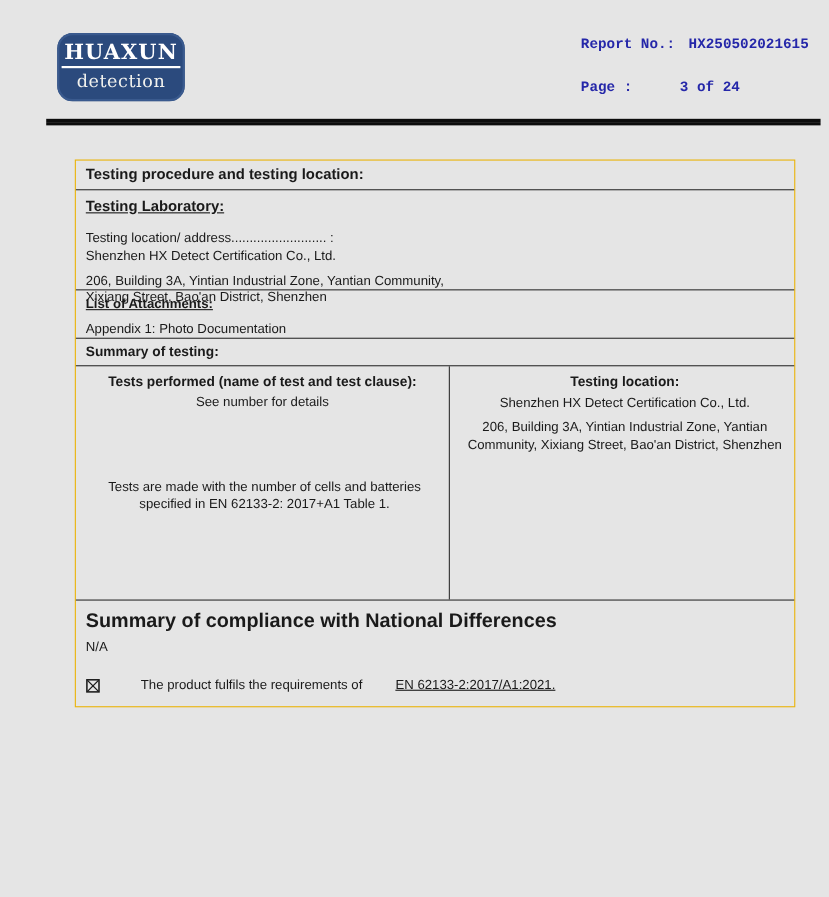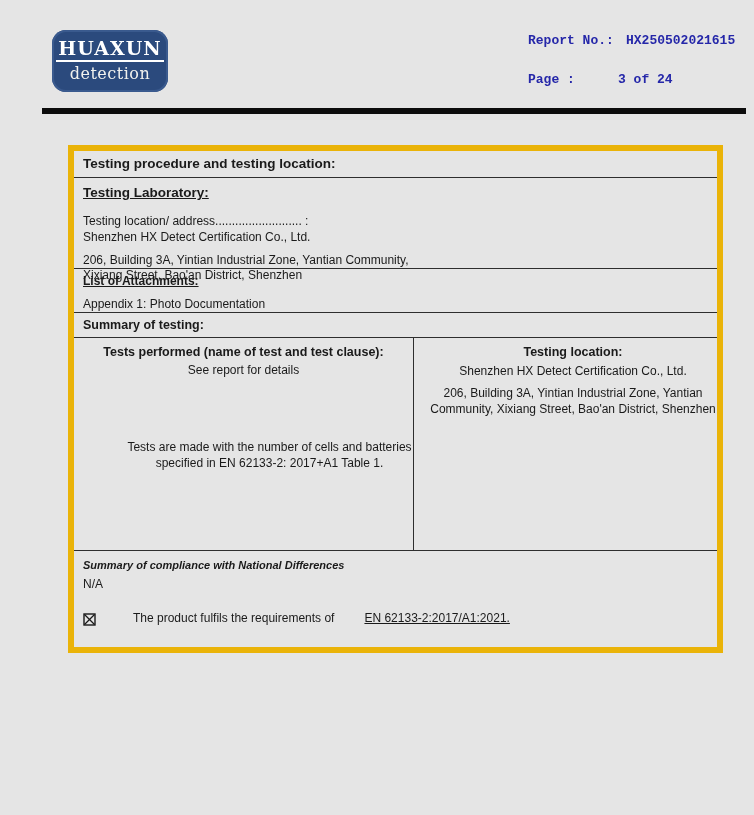--- a/index.html
+++ b/index.html
@@ -69,21 +69,21 @@
     background: #ffffff;
     border-top: 3px solid #0c0c0c;
     border-bottom: 3px solid #0c0c0c;
   }
 
   
   .doc-table {
     position: absolute;
     left: 68px; top: 145px;
     width: 655px;
-    border: 6px solid #eab308;
+    border: 1px solid #eab308;
     font-size: 12px;
     line-height: 1.28;
   }
   .t-row { border-bottom: 1px solid #2e2e2e; padding: 0 9px; }
   .t-row:last-child { border-bottom: none; }
   .bold { font-weight: bold; text-decoration: underline; }
 
   .row-procedure { height: 27px; display: flex; align-items: center; font-size: 13.5px; font-weight: bold; }
   .row-laboratory { height: 91px; padding-top: 6px; }
   .row-laboratory .lab-title { font-size: 13.5px; }
@@ -99,26 +99,26 @@
 
   .row-tests { height: 213px; display: flex; padding: 0; text-align: center; }
   .col-left {
     width: 340px; flex: none;
     border-right: 1px solid #2e2e2e;
     padding: 6px 9px;
   }
   .col-right { flex: 1; padding: 6px 9px; }
   .col-header { font-weight: bold; font-size: 12.5px; }
   .col-left .left-line1 { margin-top: 3px; }
-  .col-left .left-note { margin-top: 62px; width: 325px; margin-left: 24px; }
+  .col-left .left-note { margin-top: 62px; width: 325px; }
   .col-right .right-line1 { margin-top: 4px; }
   .col-right .right-line2 { margin-top: 7px; width: 300px; }
 
   .row-compliance { height: 96px; padding-top: 7px; }
-  .row-compliance .comp-title { font-size: 11px; font-weight: bold; font-style: italic; }
+  .row-compliance .comp-title { font-size: 18px; font-weight: bold; }
   .row-compliance .comp-na { margin-top: 5px; }
   .comp-statement { margin-top: 19px; display: flex; align-items: center; gap: 30px; }
   .checkbox-icon { flex: none; margin-right: 7px; display: inline-flex; }
   .comp-standard { text-decoration: underline; }
 </style>
 </head>
 <body>
 
 <div class="page">
 
@@ -162,21 +162,21 @@
       <div class="attach-item">Appendix 1: Photo Documentation</div>
     </div>
 
     <div class="t-row row-summary-testing">
       <span>Summary of testing:</span>
     </div>
 
     <div class="t-row row-tests">
       <div class="col-left">
         <div class="col-header">Tests performed (name of test and test clause):</div>
-        <div class="left-line1">See report for details</div>
+        <div class="left-line1">See number for details</div>
         <div class="left-note">Tests are made with the number of cells and batteries specified in EN 62133-2: 2017+A1 Table 1.</div>
       </div>
       <div class="col-right">
         <div class="col-header">Testing location:</div>
         <div class="right-line1">Shenzhen HX Detect Certification Co., Ltd.</div>
         <div class="right-line2">206, Building 3A, Yintian Industrial Zone, Yantian Community, Xixiang Street, Bao'an District, Shenzhen</div>
       </div>
     </div>
 
     <div class="t-row row-compliance">

